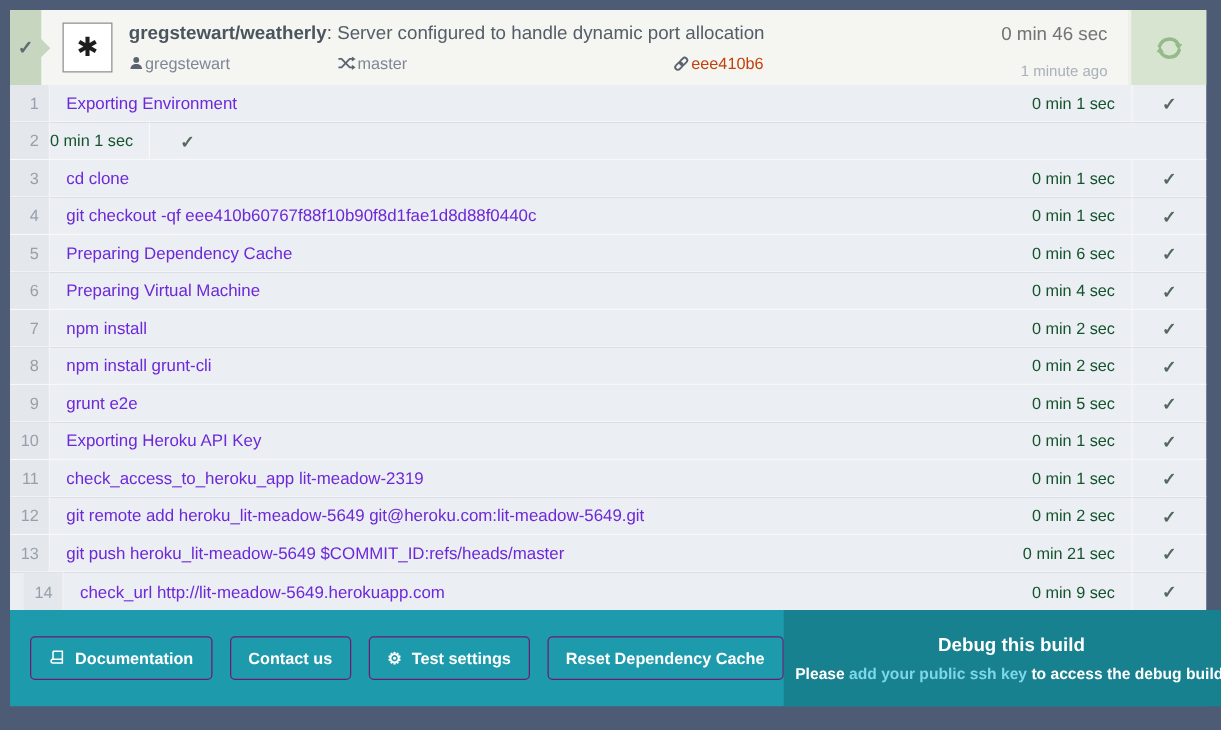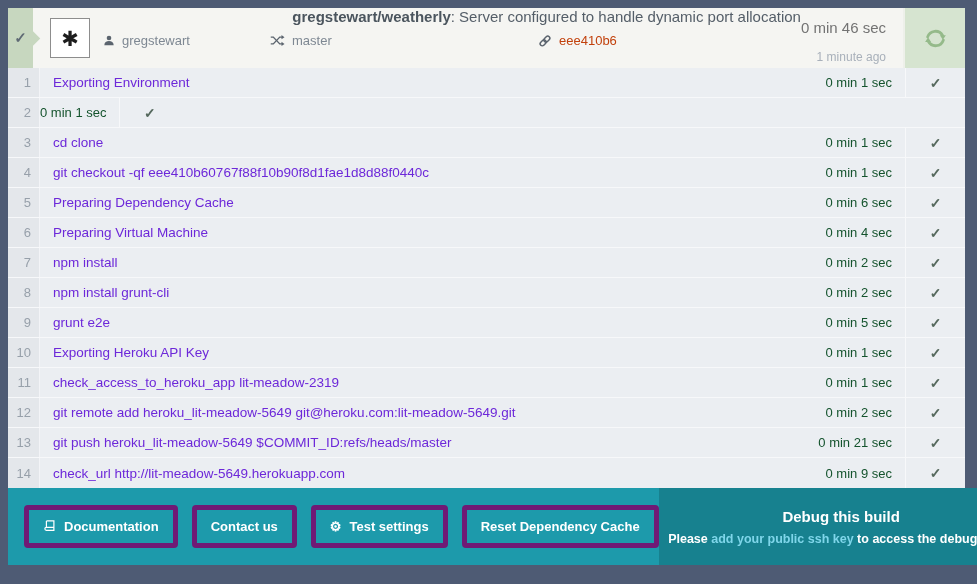--- a/index.html
+++ b/index.html
@@ -12,47 +12,47 @@
   .page { width:977px; height:584px; padding:8px 12px 19px 8px; background:#4e5b74; }
   .app { width:957px; height:557px; display:flex; flex-direction:column; }
 
   
   .build-header { height:60px; display:flex; align-items:stretch; background:#f5f5f2; }
   .status-strip { width:25px; background:#c7d7bf; position:relative; display:flex; align-items:center; justify-content:center; flex:none; }
   .strip-check { color:#5f6a74; font-size:15px; font-weight:bold; }
   .strip-diamond { position:absolute; right:-5px; top:50%; width:11px; height:11px; margin-top:-5.5px; background:#c7d7bf; transform:rotate(45deg); z-index:2; }
   .avatar-box { width:40px; height:40px; margin:10px 13px 10px 17px; background:#fff; border:1px solid #8d8d8d; display:flex; align-items:center; justify-content:center; flex:none; }
   .asterisk { font-size:21px; color:#1d1d1d; line-height:1; }
-  .header-text { flex:1; min-width:0;text-align:right; }
+  .header-text { flex:1; padding-top:10px; min-width:0; }
   .build-title { font-size:15px; color:#545e68; white-space:nowrap; overflow:hidden; }
   .build-title .repo { font-weight:bold; color:#4b555e; }
   .meta { margin-top:8px; font-size:13px; color:#7e8893; display:flex; align-items:center; }
-  .meta-item { display:inline-flex; align-items:center; gap:7px; }
+  .meta-item { display:inline-flex; align-items:center; gap:1px; }
   .meta-author { width:167px; }
   .meta-branch { width:268px; }
   .meta-item svg { flex:none; }
   .commit-link { color:#c2410c; text-decoration:none; cursor:pointer; }
   .header-times { text-align:right; padding:11px 17px 0 0; flex:none; }
   .hdr-duration { font-size:15px; color:#737373; }
   .hdr-ago { font-size:12px; color:#a8b0ba; margin-top:14px; }
   .restart-btn { width:62px; flex:none; background:#d6e4d0; border:none; border-left:2px solid #eef0ea; display:flex; align-items:center; justify-content:center; cursor:pointer; }
 
   
   .steps { flex:1; display:flex; flex-direction:column; }
   .step-row { height:30px; display:flex; align-items:stretch; background:#ebeef2; border-bottom:1px solid #f7f8fa; }
-  .step-row:last-child { border-bottom:none; }
+  .step-row:last-child { border-bottom:none;padding-left:11px; }
   .row-num { width:32px; flex:none; background:#e4e7eb; border-right:1px solid #f3f4f7; color:#97a0aa; font-size:13px; display:flex; align-items:center; justify-content:flex-end; padding-right:8px; }
   .row-label { flex:1; display:flex; align-items:center; padding-left:13px; font-size:13.5px; color:#6d28d9; white-space:nowrap; overflow:hidden; min-width:0; }
   .row-time { display:flex; align-items:center; font-size:13px; color:#14532d; padding-right:13px; flex:none; }
   .row-check { width:60px; flex:none; border-left:1px solid #f7f8fa; display:flex; align-items:center; justify-content:center; color:#56695e; font-size:14px; font-weight:bold; }
 
   
   .build-footer { height:77px; flex:none; background:#1d9aab; display:flex; align-items:center; }
   .footer-buttons { flex:1; display:flex; align-items:center; gap:14px; padding-left:16px; }
-  .footer-btn { background:transparent; border:5px solid #701a75; border-radius:4px; color:#fff; font-size:13px; font-weight:bold; padding:9px 14px; display:inline-flex; align-items:center; gap:8px; cursor:pointer; font-family:"Liberation Sans", sans-serif; white-space:nowrap; }
+  .footer-btn { background:transparent; border:1px solid #701a75; border-radius:4px; color:#fff; font-size:13px; font-weight:bold; padding:9px 14px; display:inline-flex; align-items:center; gap:8px; cursor:pointer; font-family:"Liberation Sans", sans-serif; white-space:nowrap; }
   .gear-glyph { font-size:13px; line-height:1; }
   .debug-panel { width:365px; flex:none; align-self:stretch; background:#17818f; margin-right:10px; display:flex; flex-direction:column; justify-content:center; text-align:center; color:#fff; }
   .debug-title { font-weight:bold; font-size:15px; }
   .debug-text { font-size:12.5px; font-weight:bold; margin-top:7px; }
   .debug-text a { color:#7fd6ea; text-decoration:none; cursor:pointer; }
 </style>
 </head>
 <body>
 
 <div class="page">

